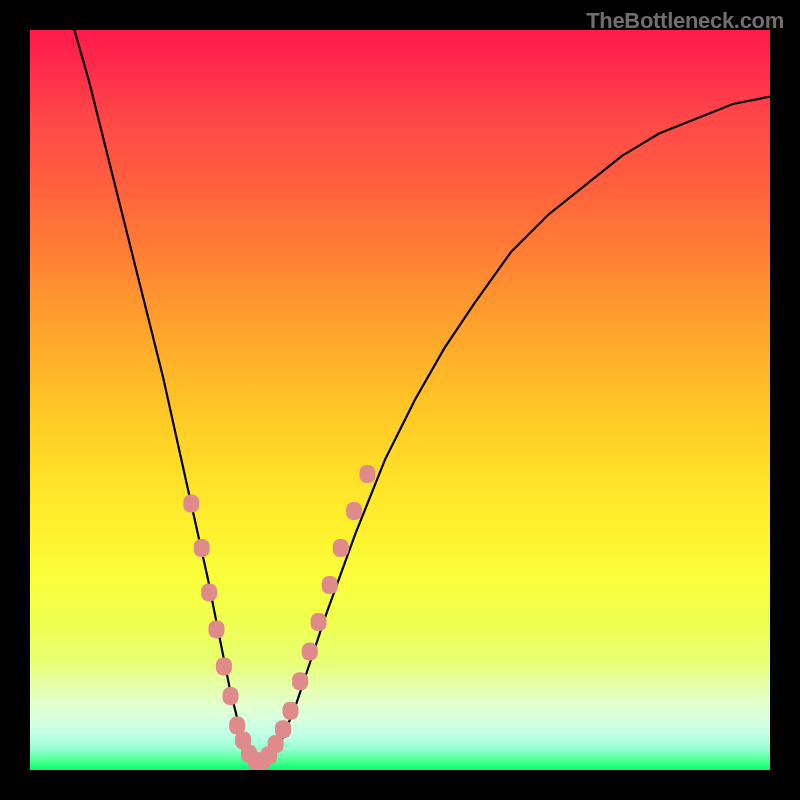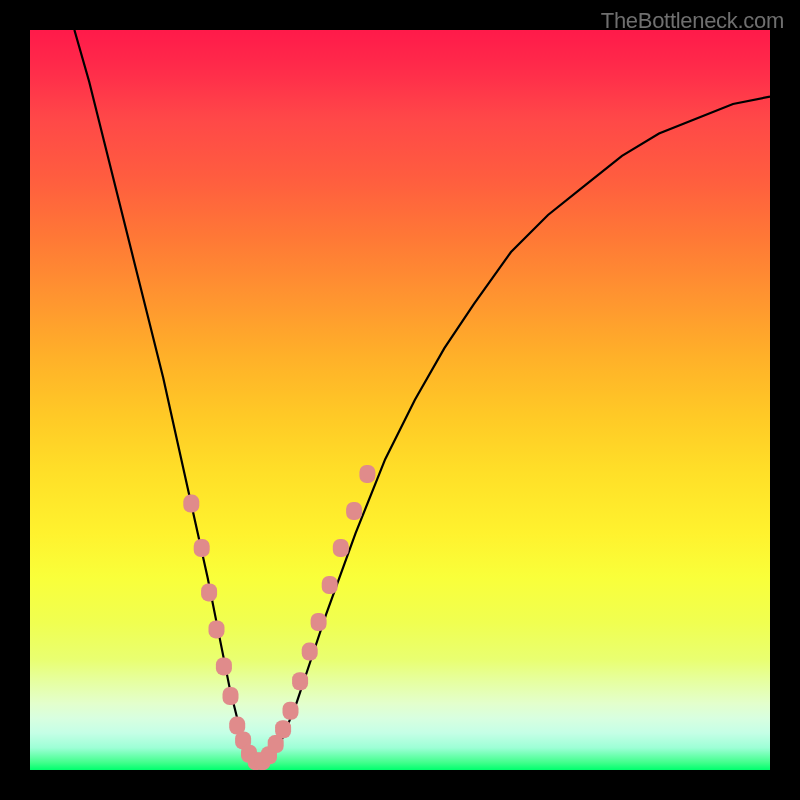--- a/index.html
+++ b/index.html
@@ -46,21 +46,21 @@
       #41ff8c 99%,
       #00ff6e 100%
     );
   }
   .attribution {
     position: absolute;
     top: 8px;
     right: 16px;
     color: #6f6f6f;
     font-size: 22px;
-    font-weight: 400;
+    font-weight: 700;
     letter-spacing: -0.3px;
   }
   svg.overlay {
     position: absolute;
     left: 0;
     top: 0;
   }
   .curve {
     fill: none;
     stroke: #000;

